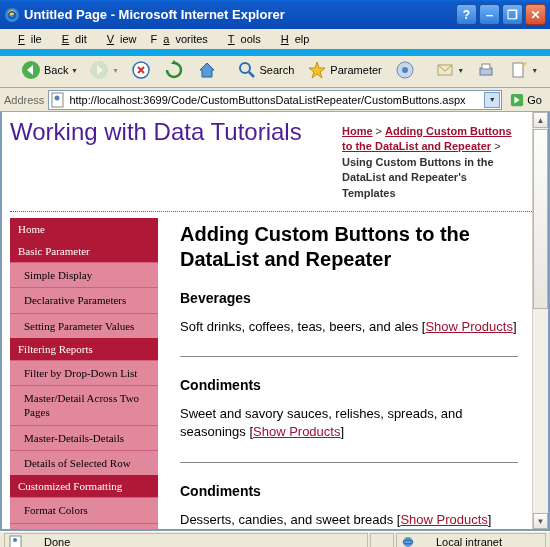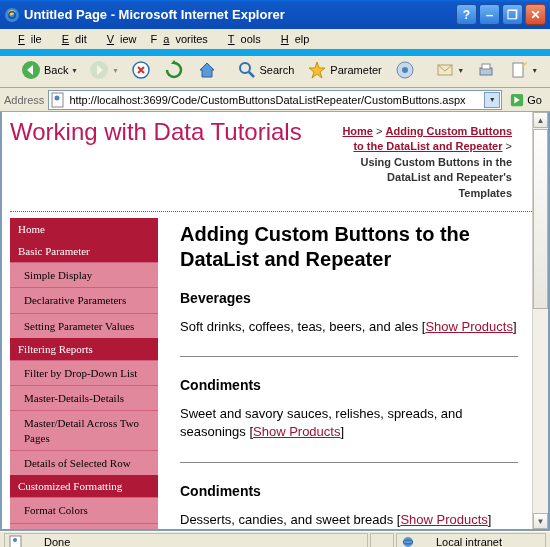--- a/index.html
+++ b/index.html
@@ -32,22 +32,22 @@
 
 .content-area { position:relative; height:419px; background:#fff; border:2px solid #7f9db9; border-top:none; overflow:hidden; }
 .page { position:absolute; top:0; left:0; right:16px; bottom:0; overflow:hidden; background:#fff; padding:6px 0 0 8px; }
 .scrollbar { position:absolute; right:0; top:0; width:16px; height:100%; background:#f1efe8; border-left:1px solid #d4d0c8; }
 .scrollbar .arrow, .scrollbar .thumb { background:linear-gradient(#fdfdfd,#e8e6df); border:1px solid #b8b4a8; }
 .scrollbar .arrow { height:16px; display:flex; align-items:center; justify-content:center; font-size:8px; color:#555; }
 .scrollbar .arrow.up { position:absolute; top:0; left:0; right:0; }
 .scrollbar .arrow.dn { position:absolute; bottom:0; left:0; right:0; }
 .scrollbar .thumb { position:absolute; top:17px; left:0; right:0; height:180px; }
 
-h1.page-title { font-size:24px; font-weight:normal; margin-bottom:4px; color:#be185d; font-family:Verdana,Arial; }
-.breadcrumb { font-size:11px; color:#333; margin:0 8px 6px 4px; line-height:1.4; text-align:right; }
+h1.page-title { font-size:24px; font-weight:normal; margin-bottom:4px; color:#4c1d95; font-family:Verdana,Arial; }
+.breadcrumb { font-size:11px; color:#333; margin:0 8px 6px 12px; line-height:1.4; text-align:left; }
 .breadcrumb a { color:#a01030; text-decoration:underline; font-weight:bold; }
 .breadcrumb b { font-weight:bold; }
 .topdivider { border-top:1px dotted #d03050; margin:4px 0 0 0; }
 
 .layout { display:flex; }
 .sidebar { width:148px; flex-shrink:0; padding-top:6px; }
 .sidebar .hdr { background:#b01838; color:#fff; padding:5px 8px; font-size:11px; font-family:Verdana; }
 .sidebar .item { background:#e2889c; color:#000; padding:5px 8px 5px 14px; font-size:11px; border-top:1px solid #d06080; line-height:1.3; font-family:Verdana; }
 
 .main { flex:1; padding:10px 14px 0 22px; }
@@ -205,22 +205,22 @@
     <div class="topdivider"></div>
     <div class="layout">
       <div class="sidebar" id="sidebar">
           <div class="hdr">Home</div>
           <div class="hdr">Basic Parameter</div>
           <div class="item">Simple Display</div>
           <div class="item">Declarative Parameters</div>
           <div class="item">Setting Parameter Values</div>
           <div class="hdr">Filtering Reports</div>
           <div class="item">Filter by Drop-Down List</div>
+          <div class="item">Master/Detail Across Two Pages</div>
           <div class="item">Master-Details-Details</div>
-          <div class="item">Master/Detail Across Two Pages</div>
           <div class="item">Details of Selected Row</div>
           <div class="hdr">Customized Formatting</div>
           <div class="item">Format Colors</div>
           <div class="item">Custom Content in a GridView</div>
         </div>
       <div class="main">
         <h2>Adding Custom Buttons to the DataList and Repeater</h2>
         <div id="cats">
             <div class="cat">
               <h3>Beverages</h3>

